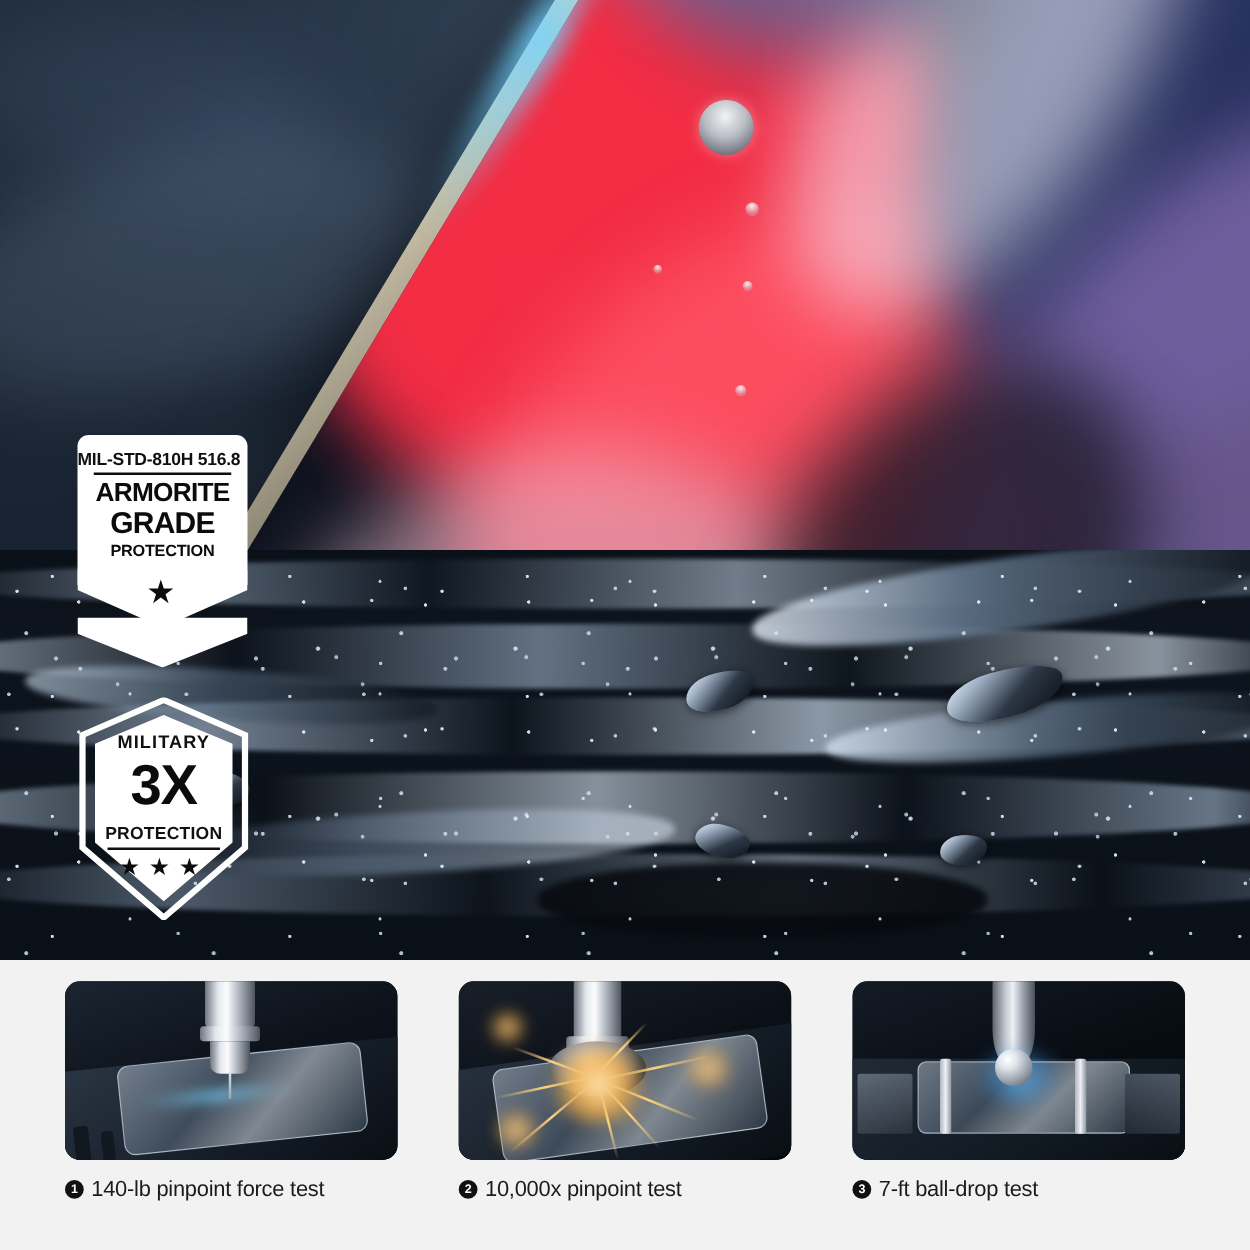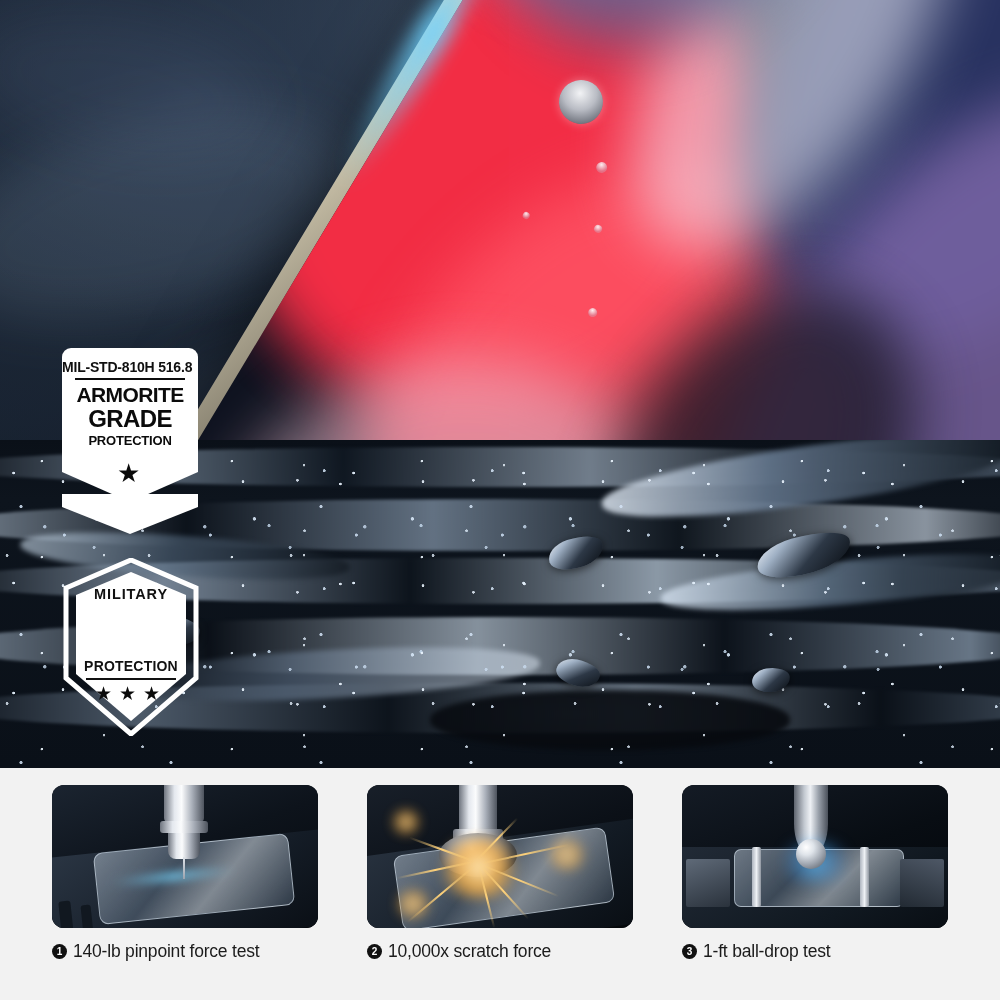--- a/index.html
+++ b/index.html
@@ -244,20 +244,21 @@
       </svg>
       <div class="star-mil">★</div>
     </div>
 
     <div class="badge-3x">
       <svg class="shield" viewBox="0 0 146 178">
         <path d="M8,30 L73,2 L138,30 L138,120 L73,176 L8,120 Z" fill="none" stroke="#ffffff" stroke-width="5"></path>
         <path d="M18,37 L73,14 L128,37 L128,116 L73,163 L18,116 Z" fill="#ffffff"></path>
       </svg>
       <div class="x3-arm">MILITARY</div>
+      <div class="x3-big">3X</div>
       <div class="x3-sub">PROTECTION</div>
       <div class="x3-rule"></div>
       <div class="x3-stars">★★★</div>
     </div>
 
   </div>
 
   <div class="strip">
     <div class="cards">
 
@@ -296,39 +297,39 @@
           <div class="spark" style="left:108px;top:76px;width:70px;transform:rotate(200deg);"></div>
           <div class="spark" style="left:108px;top:80px;width:88px;transform:rotate(140deg);"></div>
           <div class="spark" style="left:112px;top:80px;width:64px;transform:rotate(76deg);"></div>
           <div class="spark" style="left:110px;top:74px;width:58px;transform:rotate(-46deg);"></div>
           <div class="spark-core" style="left:22px;top:24px;width:34px;height:26px;opacity:.8;"></div>
           <div class="spark-core" style="left:26px;top:104px;width:40px;height:30px;opacity:.75;"></div>
           <div class="spark-core" style="left:178px;top:54px;width:44px;height:32px;opacity:.7;"></div>
         </div>
         <div class="cap">
           <span class="num">2</span>
-          <span>10,000x scratch force</span>
+          <span>10,000x pinpoint test</span>
         </div>
       </div>
 
       <div class="card c3">
         <div class="thumb">
           <div style="position:absolute;inset:0;background:linear-gradient(160deg,#141b25 0%,#080d13 52%,#03060a 100%);"></div>
           <div class="t-stage" style="left:-12px;top:62px;width:300px;height:92px;background:linear-gradient(150deg,#222b37 0%,#101820 62%,#070b10 100%);"></div>
           <div class="glass-plate" style="left:52px;top:64px;width:170px;height:58px;border-radius:7px;"></div>
           <div class="tube" style="left:112px;top:-6px;width:34px;height:74px;"></div>
           <div class="halo" style="left:92px;top:56px;width:82px;height:42px;"></div>
           <div class="ball" style="left:114px;top:54px;width:30px;height:30px;"></div>
           <div class="post" style="left:70px;top:62px;width:9px;height:60px;"></div>
           <div class="post" style="left:178px;top:62px;width:9px;height:60px;"></div>
           <div style="position:absolute;left:4px;top:74px;width:44px;height:48px;background:linear-gradient(160deg,#5f6a78,#2a323c);border-radius:2px;"></div>
           <div style="position:absolute;left:218px;top:74px;width:44px;height:48px;background:linear-gradient(200deg,#4e5866,#222a33);border-radius:2px;"></div>
         </div>
         <div class="cap">
           <span class="num">3</span>
-          <span>1-ft ball-drop test</span>
+          <span>7-ft ball-drop test</span>
         </div>
       </div>
 
     </div>
   </div>
 
 </div>
 
 </body></html>

